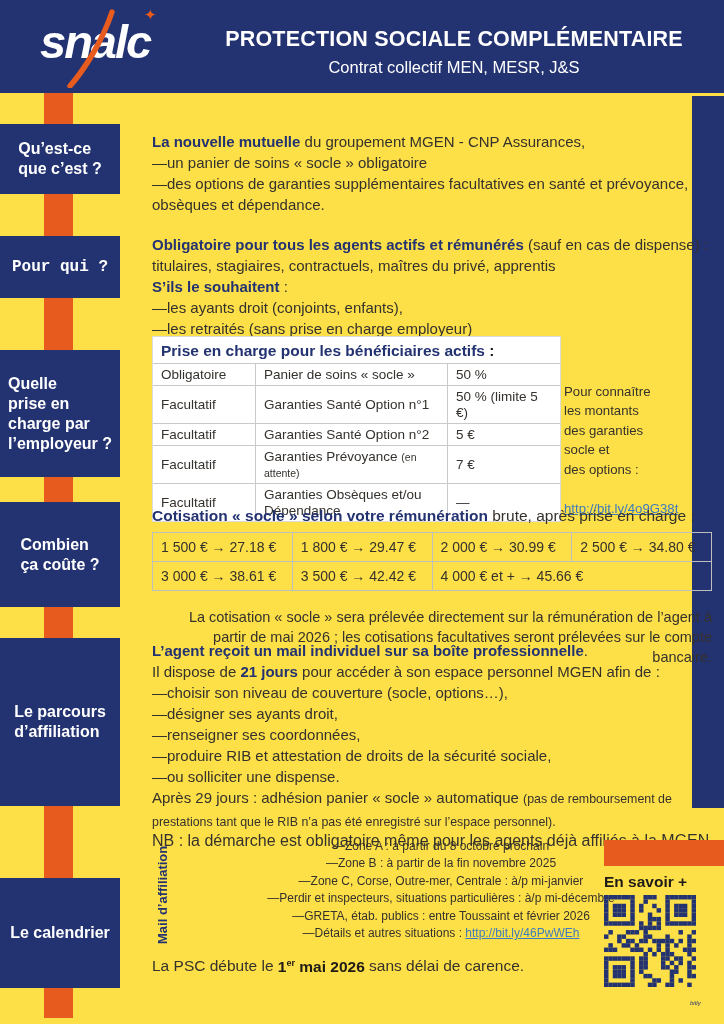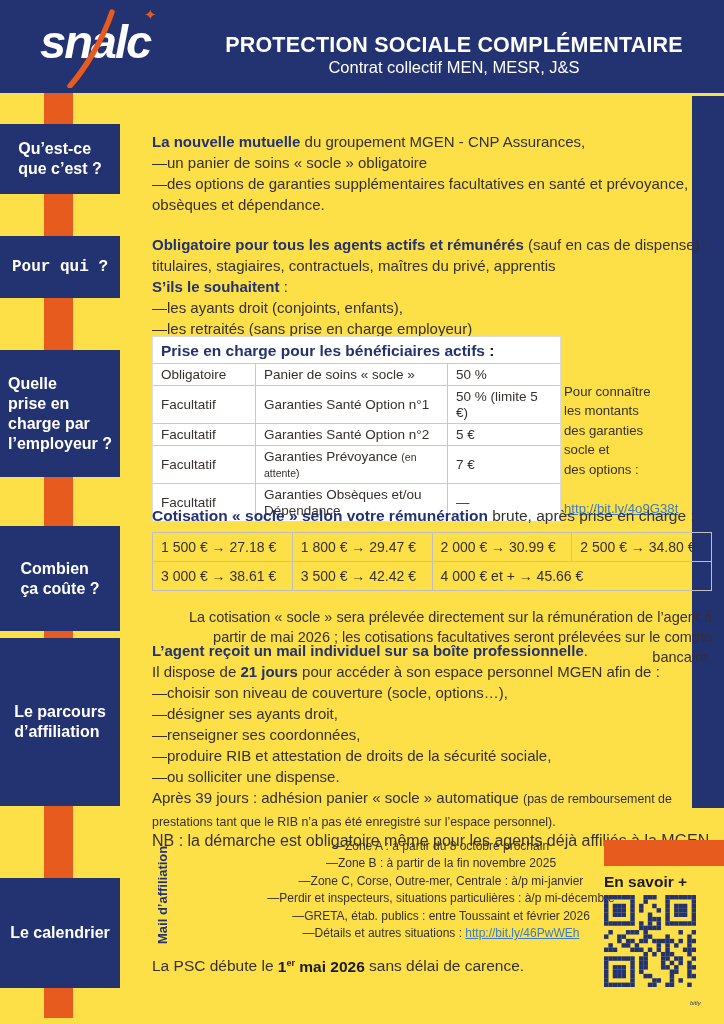--- a/index.html
+++ b/index.html
@@ -19,38 +19,38 @@
   .header{left:0;top:0;width:724px;height:93px;background:var(--blue);}
   .logo{left:26px;top:8px;width:170px;height:80px;}
   .logo-text{
     position:absolute;left:14px;top:6px;font-size:47px;font-weight:bold;font-style:italic;
     color:#fff;letter-spacing:-2px;
   }
   .logo-swoosh{position:absolute;left:0;top:0;width:170px;height:80px;}
   .logo-star{position:absolute;left:118px;top:-2px;color:var(--orange);font-size:15px;font-style:normal;}
   .header-title{
     left:198px;top:27px;width:512px;text-align:center;color:#fff;
-    font-size:21.5px;font-weight:bold;letter-spacing:.2px;white-space:nowrap;margin-top:6px;
+    font-size:21.5px;font-weight:bold;letter-spacing:.2px;white-space:nowrap;
   }
   .header-subtitle{left:198px;top:58px;width:512px;text-align:center;color:#fff;font-size:16.5px;}
 
   
   .orange-stripe{left:44px;top:93px;width:29px;height:925px;background:var(--orange);}
   .right-bar{left:692px;top:96px;width:32px;height:712px;background:var(--blue);}
 
   
   .side-box{
     left:0;width:120px;background:var(--blue);color:#fff;font-weight:bold;
     display:flex;align-items:center;justify-content:center;text-align:left;
     font-size:16px;line-height:1.25;white-space:pre-line;z-index:2;
   }
   .box1{top:124px;height:70px;}
   .box2{top:236px;height:62px;font-family:Liberation Mono, monospace;}
   .box3{top:350px;height:127px;}
-  .box4{top:526px;height:105px;}
+  .box4{top:502px;height:105px;}
   .box5{top:638px;height:168px;}
   .box6{top:878px;height:110px;}
 
   
   .content{left:152px;width:558px;font-size:15px;line-height:21px;}
   .b{color:var(--blue);font-weight:bold;}
   .bk{font-weight:bold;color:#1d1a17;}
   .small{font-size:12.4px;}
   a.lnk{color:var(--link);text-decoration:underline;cursor:pointer;}
 
@@ -206,21 +206,21 @@
   </div>
 
   <div class="abs content s5">
     <div class="line"><span class="b">L’agent reçoit un mail individuel sur sa boîte professionnelle</span><span>.</span></div>
     <div class="line"><span>Il dispose de </span><span class="b">21 jours</span><span> pour accéder à son espace personnel MGEN afin de :</span></div>
     <div class="line">—choisir son niveau de couverture (socle, options…),</div>
     <div class="line">—désigner ses ayants droit,</div>
     <div class="line">—renseigner ses coordonnées,</div>
     <div class="line">—produire RIB et attestation de droits de la sécurité sociale,</div>
     <div class="line">—ou solliciter une dispense.</div>
-    <div><span>Après 39 jours : adhésion panier « socle » automatique </span><span class="small">(pas de remboursement de prestations tant que le RIB n’a pas été enregistré sur l’espace personnel).</span></div>
+    <div><span>Après 29 jours : adhésion panier « socle » automatique </span><span class="small">(pas de remboursement de prestations tant que le RIB n’a pas été enregistré sur l’espace personnel).</span></div>
     <div class="smalls">NB : la démarche est obligatoire même pour les agents déjà affiliés à la MGEN</div>
   </div>
 
   <div class="abs content s6">
     <div class="rot-label">Mail d’affiliation</div>
     <div class="zones">
       <div>—Zone A : à partir du 8 octobre prochain</div>
       <div>—Zone B : à partir de la fin novembre 2025</div>
       <div>—Zone C, Corse, Outre-mer, Centrale : à/p mi-janvier</div>
       <div>—Perdir et inspecteurs, situations particulières : à/p mi-décembre</div>

